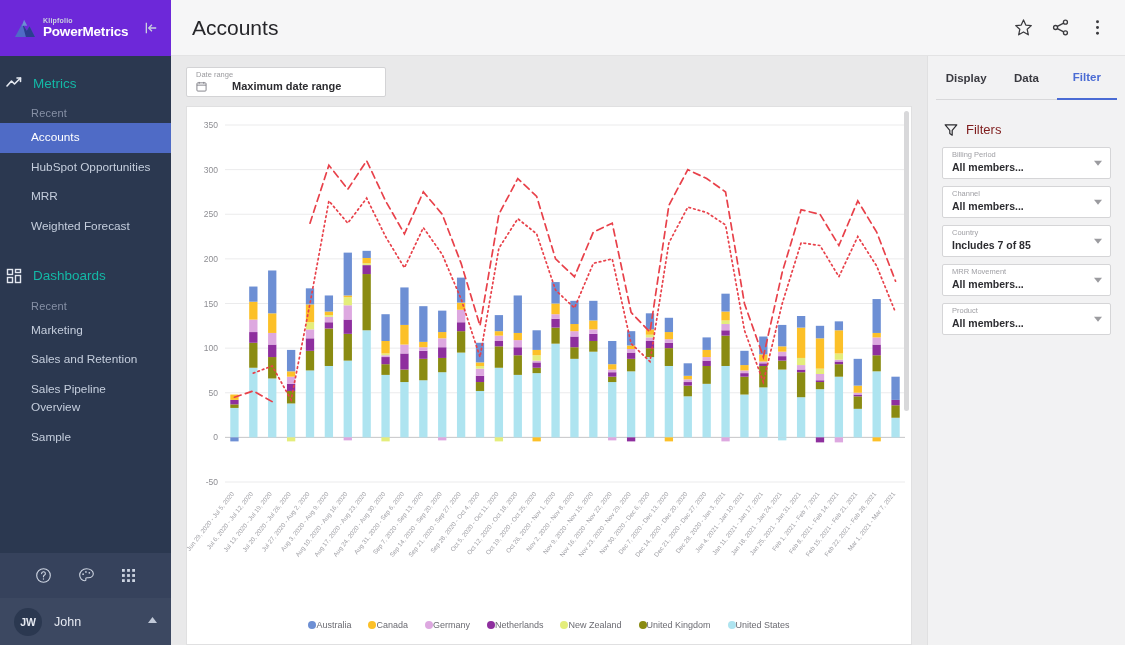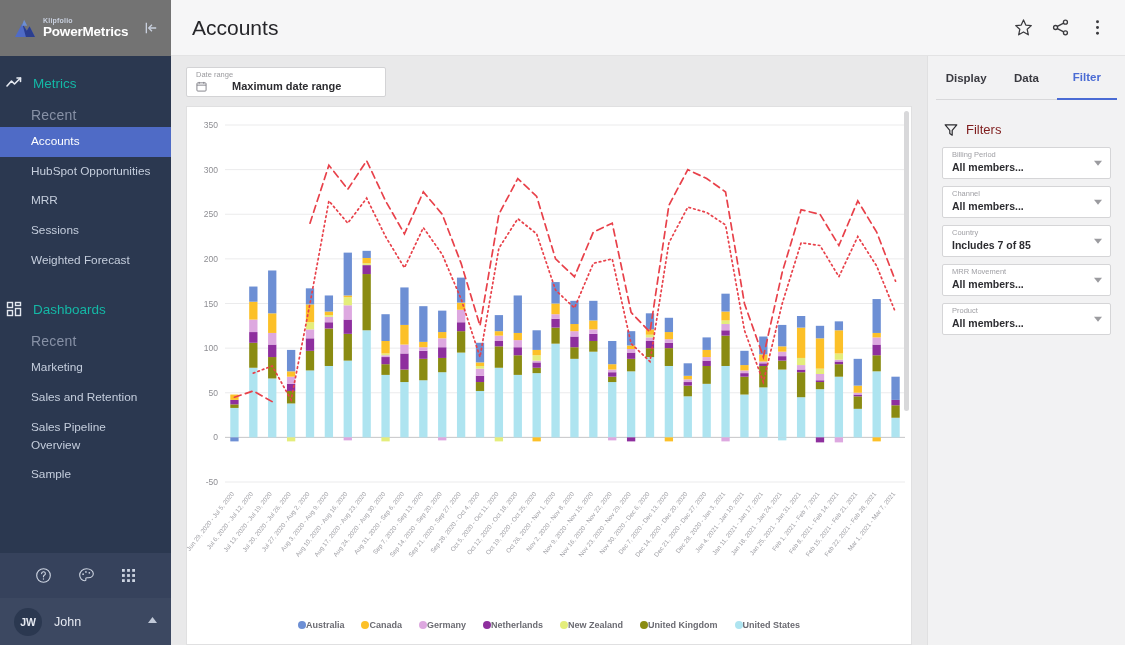--- a/index.html
+++ b/index.html
@@ -13,21 +13,21 @@
 
   
   .sidebar {
     width: 171px; height: 645px;
     background: #2b3850;
     display: flex; flex-direction: column;
     flex: 0 0 171px;
     position: relative;
   }
   .sb-logo {
-    height: 56px; background: #737373;
+    height: 56px; background: #6d28d9;
     display: flex; align-items: center; padding: 0 14px;
     position: relative;
   }
   .logo-mark { width: 22px; height: 20px; margin-right: 7px; flex: 0 0 22px; }
   .logo-text { line-height: 1; }
   .logo-small {
     font-size: 7px; color: #c9d0de; letter-spacing: .2px; display: block;
     font-weight: bold;
   }
   .logo-big {
@@ -40,21 +40,21 @@
   }
 
   .sb-scroll { flex: 1 1 auto; overflow: hidden; padding-top: 10px; }
   .sb-section {
     display: flex; align-items: center; gap: 11px;
     padding: 9px 6px; color: #14b8a6; font-size: 13.5px;
     cursor: pointer;
   }
   .sb-section .ico { width: 16px; height: 16px; display:flex; align-items:center; justify-content:center; color:#e4e8f0; }
   .sb-recent {
-    font-size: 14px; color: #8791a6; padding: 7px 16px 4px 31px; letter-spacing: .2px;
+    font-size: 11px; color: #8791a6; padding: 7px 16px 4px 31px; letter-spacing: .2px;
   }
   .sb-item {
     font-size: 11.8px; color: #c5cedd; padding: 6px 16px 6px 31px;
     cursor: pointer; line-height: 1.5;
   }
   .sb-item.active { background: #4f6bc6; color: #fff; }
 
   .sb-tools {
     height: 45px; background: #36425c;
     display: flex; align-items: center; justify-content: center; gap: 26px;
@@ -113,21 +113,21 @@
   .gridline { stroke: #ebebec; stroke-width: 1; }
   .axis-line { stroke: #c9c9cb; stroke-width: 1; }
   .ytick { font-size: 8.5px; fill: #8e8e93; font-family: "Liberation Sans", sans-serif; }
   .xtick { font-size: 6.3px; fill: #a0a0a6; font-family: "Liberation Sans", sans-serif; }
 
   .legend {
     position: absolute; left: 0; right: 0; bottom: 14px;
     display: flex; justify-content: center; align-items: center; gap: 17px;
     flex-wrap: wrap;
   }
-  .legend-item { display: flex; align-items: center; cursor: pointer; font-weight: bold; }
+  .legend-item { display: flex; align-items: center; cursor: pointer; }
   .legend-dot { width: 8px; height: 8px; border-radius: 50%; display:block; }
   .legend-label { font-size: 9px; color: #6b6b72; }
 
   
   .rpanel {
     width: 198px; flex: 0 0 198px; background: #f2f2f3;
     border-left: 1px solid #e0e0e1; display: flex; flex-direction: column;
   }
   .rtabs { display: flex; align-items: flex-end; height: 44px; padding: 0 8px; }
   .rtab {
@@ -188,21 +188,20 @@
             <polyline points="1,11 5.5,6 8.5,9 14.5,3"></polyline>
             <polyline points="11,3 14.5,3 14.5,6.5"></polyline>
           </svg>
         </span>
         <span>Metrics</span>
       </div>
       <div class="sb-recent">Recent</div>
       <div class="sb-item active"><span>Accounts</span></div>
       <div class="sb-item"><span>HubSpot Opportunities</span></div>
       <div class="sb-item"><span>MRR</span></div>
-      <div class="sb-item"><span>Sessions</span></div>
       <div class="sb-item"><span>Weighted Forecast</span></div>
 
       <div class="sb-section" style="margin-top:17px">
         <span class="ico">
           <svg width="16" height="16" viewBox="0 0 16 16" fill="none" stroke="currentColor" stroke-width="1.4">
             <rect x="1.5" y="1.5" width="5" height="5"></rect>
             <rect x="9.5" y="1.5" width="5" height="3"></rect>
             <rect x="1.5" y="9.5" width="5" height="5"></rect>
             <rect x="9.5" y="7.5" width="5" height="7"></rect>
           </svg>

